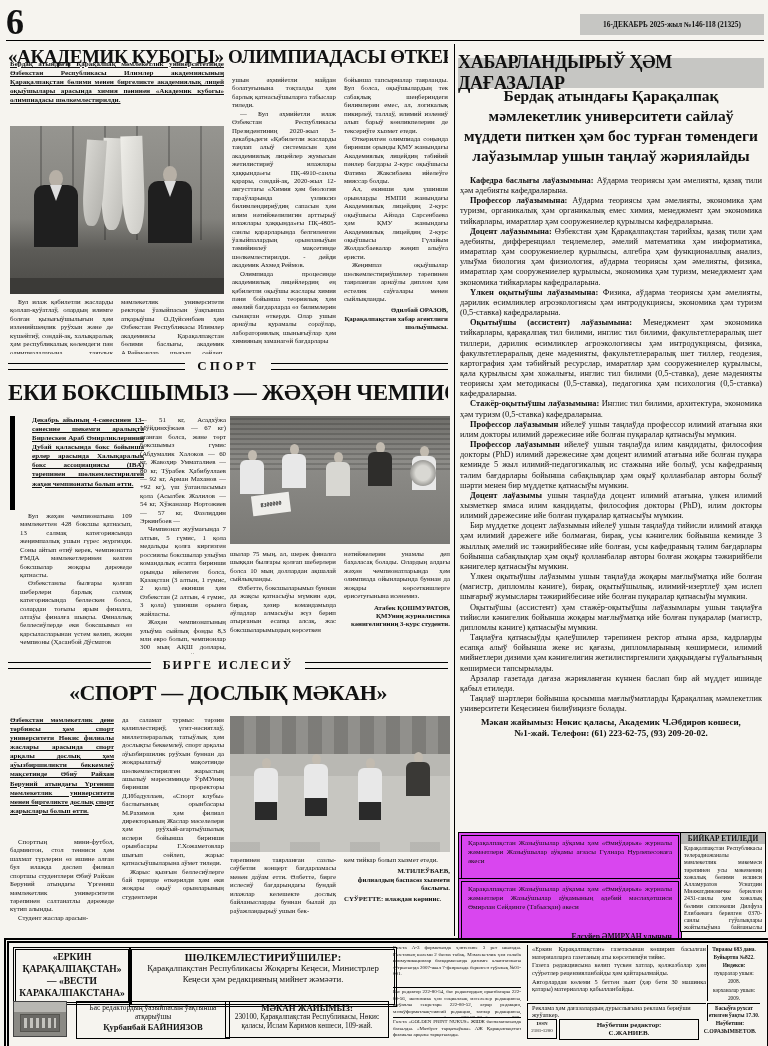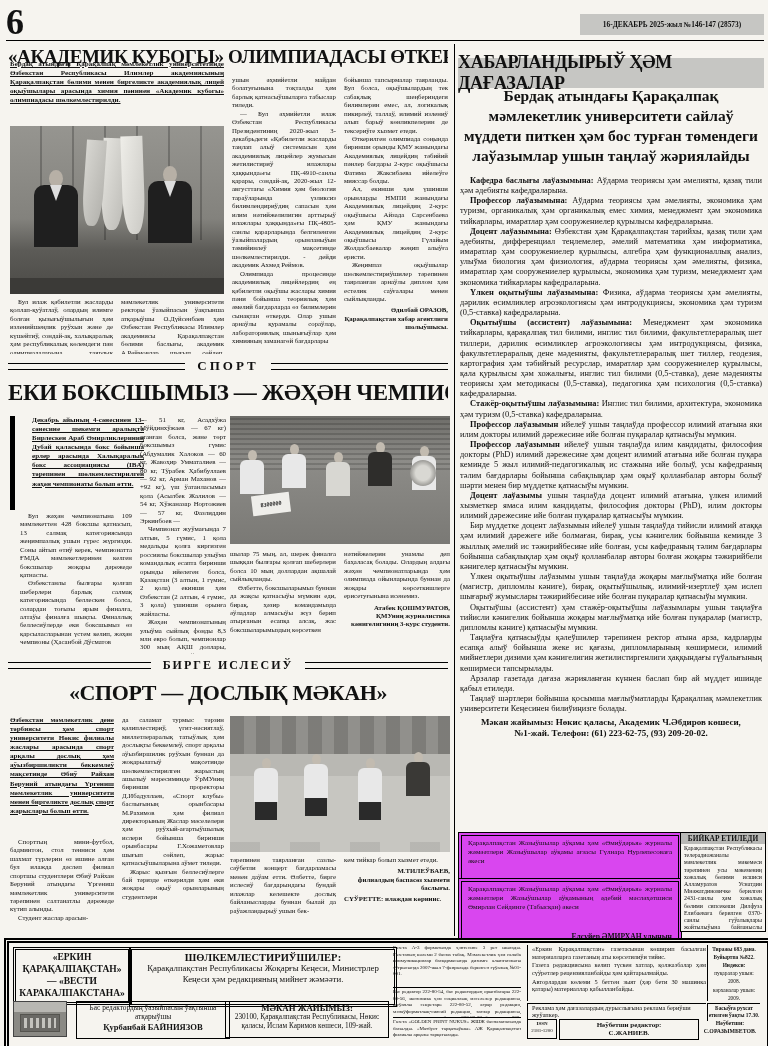--- a/index.html
+++ b/index.html
@@ -36,21 +36,21 @@
   .fig .b{width:24px;height:34px;background:#e8e8e8;border-radius:6px 6px 0 0;margin:-1px auto 0;}
   .fig .s{width:22px;height:18px;background:#2a2a2a;margin:0 auto;}
 </style>
 </head>
 <body>
 
 <div id="page">
 
   <div class="abs" style="left:6px;top:4px;font-size:36px;font-weight:bold;line-height:1;">6</div>
   <div class="bar" style="left:580px;top:14px;width:184px;height:21px;">
-    <span style="font-weight:bold;font-size:7.4px;">16-ДЕКАБРЬ   2025-жыл   №146-147   (28573)</span>
+    <span style="font-weight:bold;font-size:7.4px;">16-ДЕКАБРЬ   2025-жыл   №146-118   (21325)</span>
   </div>
   <div class="rule" style="left:6px;top:40px;width:758px;height:1px;"></div>
   <div class="rule" style="left:454px;top:44px;width:1px;height:892px;"></div>
 
   <div class="headline" style="left:8px;top:46px;width:440px;font-size:19px;">«АКАДЕМИК КУБОГЫ» ОЛИМПИАДАСЫ ӨТКЕРИЛДИ</div>
 
   <div class="col lead" style="left:10px;top:60px;width:214px;height:46px;font-size:7.1px;line-height:1.28;">Бердақ атындағы Қарақалпақ мәмлекетлик университетинде Өзбекстан Республикасы Илимлер академиясының Қарақалпақстан бөлими менен биргеликте академиялық лицей оқыўшылары арасында химия пәнинен «Академик кубогы» олимпиадасы шөлкемлестирилди.</div>
 
   <div class="photo" style="left:10px;top:126px;width:214px;height:168px;
        background:linear-gradient(180deg,#969590 0%,#83827d 55%,#5c5b57 74%,#4a4945 100%);">

